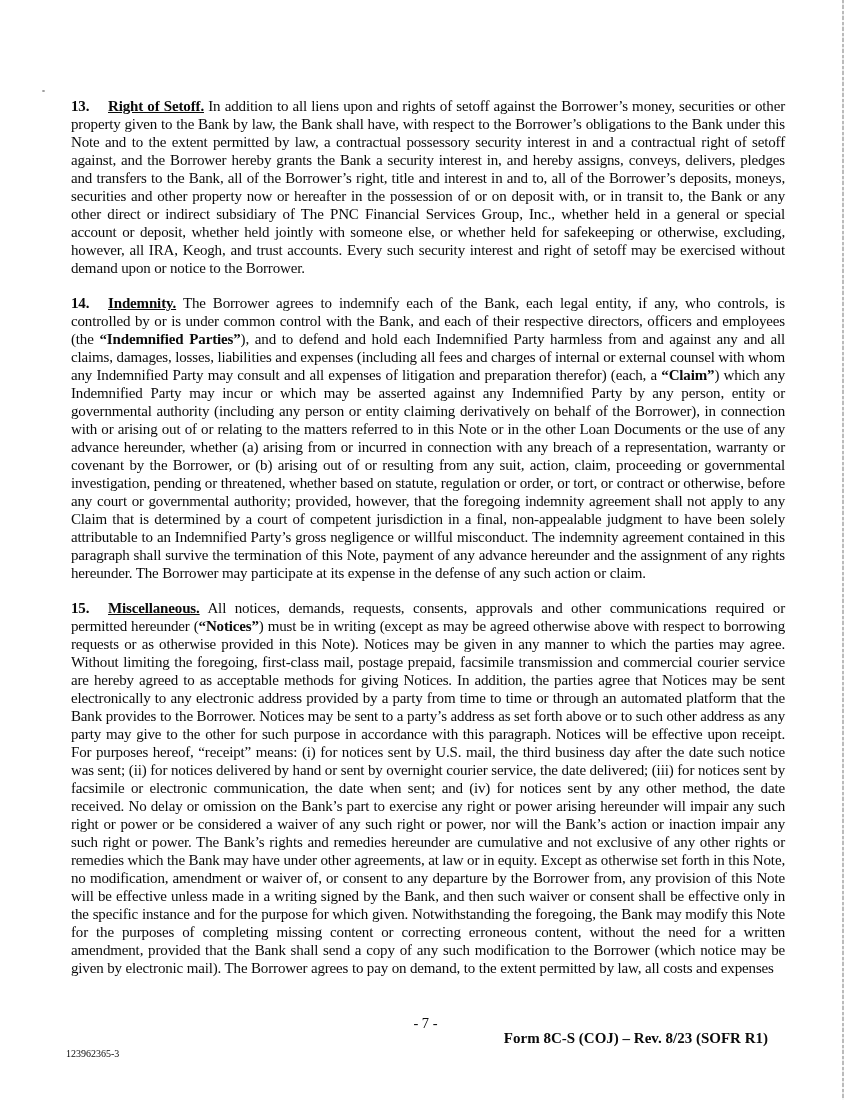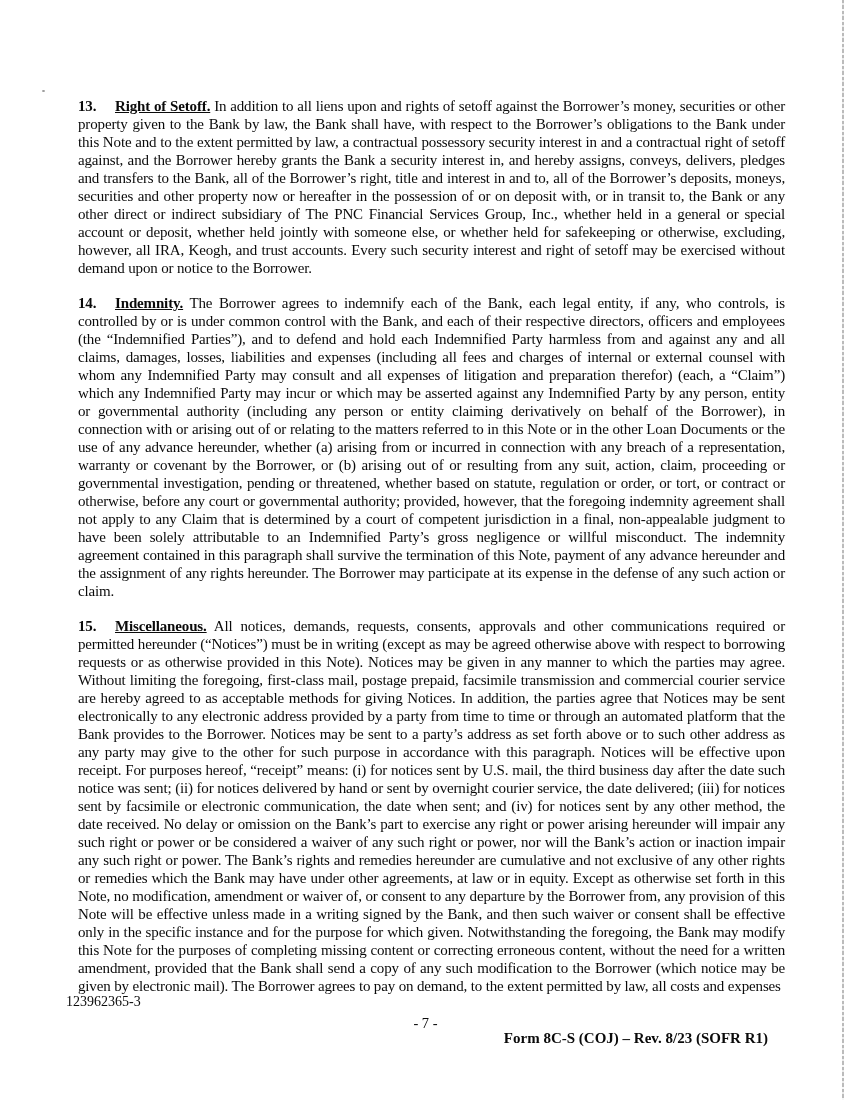--- a/index.html
+++ b/index.html
@@ -17,33 +17,33 @@
     position: absolute;
     left: 66px;
     top: 97px;
     width: 719px;
   }
   .para {
     font-size: 15px;
     line-height: 18px;
     letter-spacing: -0.15px;
     text-align: justify;
-    margin: 0 0 17px 12px;
+    margin: 0 0 17px 5px;
   }
   .pnum {
     display: inline-block;
     width: 37px;
     font-weight: bold;
   }
   .phead {
     font-weight: bold;
     text-decoration: underline;
   }
   .seg-plain { font-weight: normal; }
-  .seg-bold { font-weight: normal; }
+  .seg-bold { font-weight: bold; }
   .seg-underline { }
   .footer-page-number {
     position: absolute;
     left: 66px;
     top: 1014px;
     width: 719px;
     text-align: center;
     font-size: 14.5px;
     line-height: 18px;
   }
@@ -52,22 +52,22 @@
     right: 81px;
     top: 1029px;
     font-size: 15px;
     line-height: 18px;
     font-weight: bold;
     text-align: right;
   }
   .footer-document-number {
     position: absolute;
     left: 66px;
-    top: 994px;
-    font-size: 14px;
+    top: 1046px;
+    font-size: 10px;
     line-height: 15px;
   }
   .scan-line {
     position: absolute;
     left: 842px;
     top: 0;
     width: 2px;
     height: 1100px;
     background: repeating-linear-gradient(
       to bottom,

